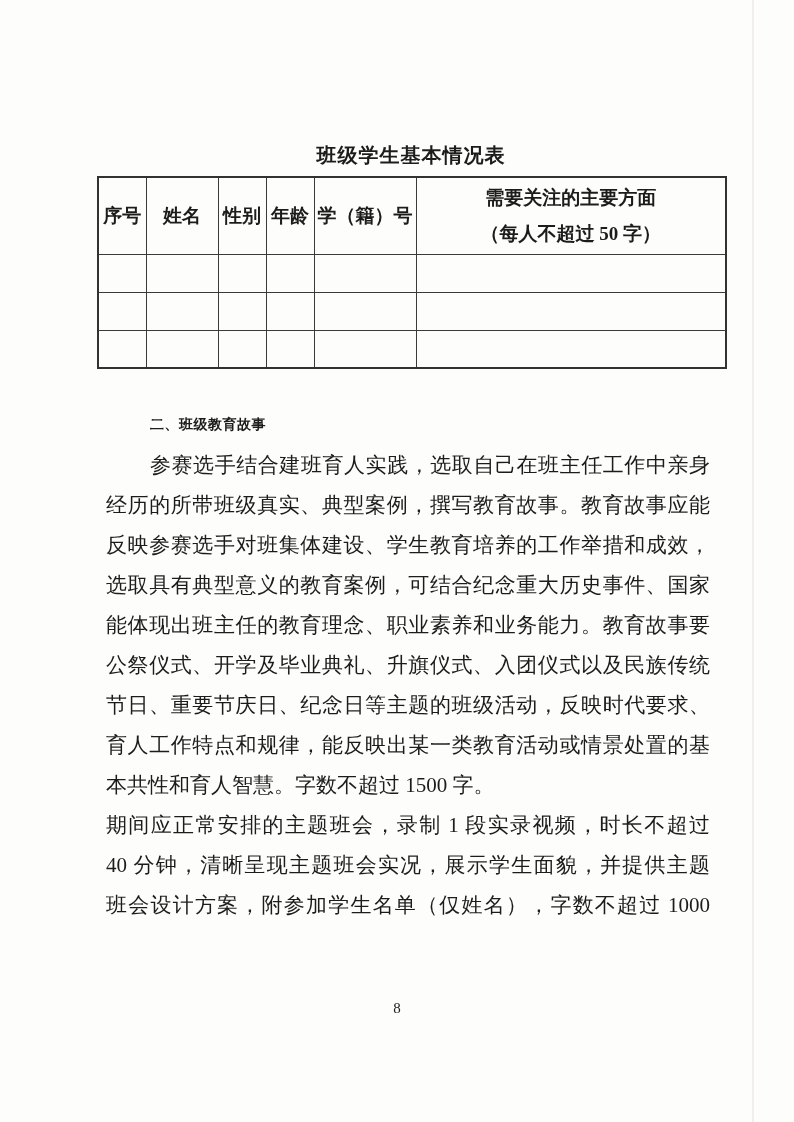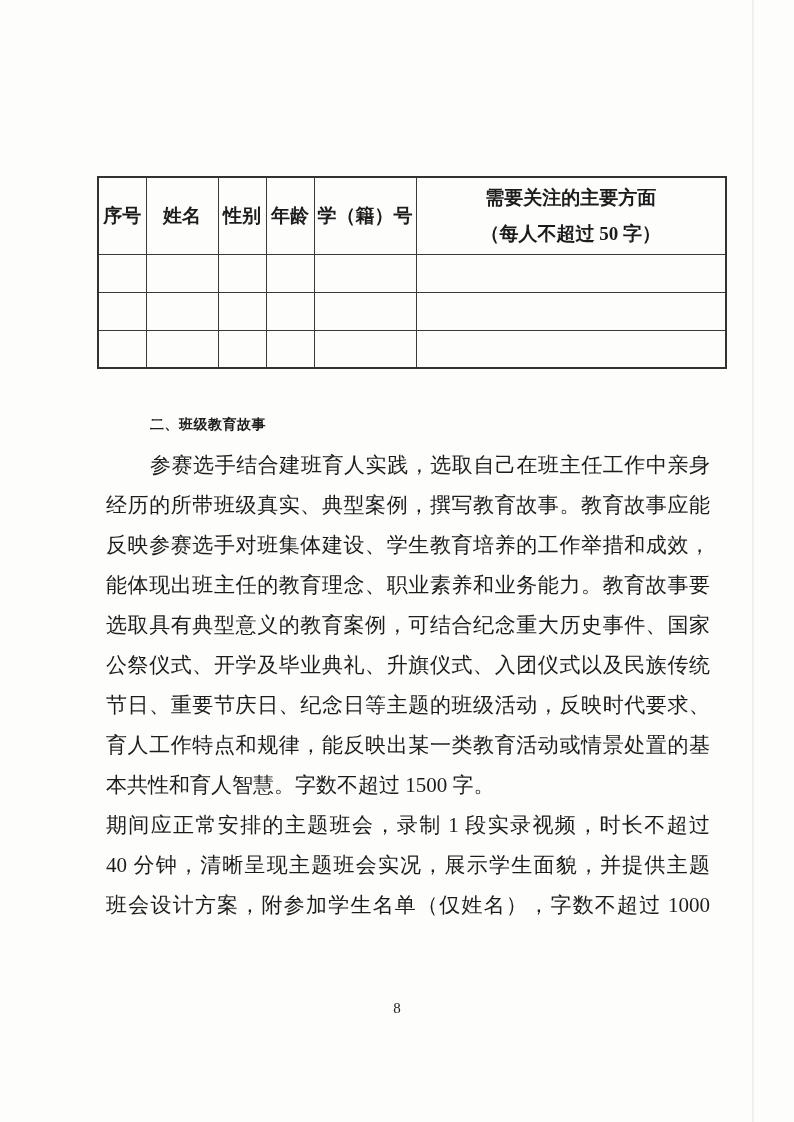--- a/index.html
+++ b/index.html
@@ -79,20 +79,21 @@
     font-size: 15px;
     color: #222;
   }
 </style>
 </head>
 <body>
 
 <div class="page">
   <div class="scan-line"></div>
 
+  <div class="doc-title">班级学生基本情况表</div>
 
   <table class="info-table">
     <colgroup>
       <col style="width:48px">
         <col style="width:72px">
         <col style="width:48px">
       <col style="width:48px">
         <col style="width:102px">
         <col style="width:310px">
     </colgroup>
@@ -138,22 +139,22 @@
       </tr>
     </tbody>
   </table>
 
   <div class="content">
 
     <div class="heading">二、班级教育故事</div>
     <div class="ln first">参赛选手结合建班育人实践，选取自己在班主任工作中亲身</div>
     <div class="ln">经历的所带班级真实、典型案例，撰写教育故事。教育故事应能</div>
     <div class="ln">反映参赛选手对班集体建设、学生教育培养的工作举措和成效，</div>
+    <div class="ln">选取具有典型意义的教育案例，可结合纪念重大历史事件、国家</div>
     <div class="ln">能体现出班主任的教育理念、职业素养和业务能力。教育故事要</div>
-    <div class="ln">选取具有典型意义的教育案例，可结合纪念重大历史事件、国家</div>
     <div class="ln">公祭仪式、开学及毕业典礼、升旗仪式、入团仪式以及民族传统</div>
     <div class="ln">节日、重要节庆日、纪念日等主题的班级活动，反映时代要求、</div>
     <div class="ln">育人工作特点和规律，能反映出某一类教育活动或情景处置的基</div>
     <div class="ln end">本共性和育人智慧。字数不超过 1500 字。</div>
 
     <div class="ln">期间应正常安排的主题班会，录制 1 段实录视频，时长不超过</div>
     <div class="ln">40 分钟，清晰呈现主题班会实况，展示学生面貌，并提供主题</div>
     <div class="ln">班会设计方案，附参加学生名单（仅姓名），字数不超过 1000</div>
 
   </div>

